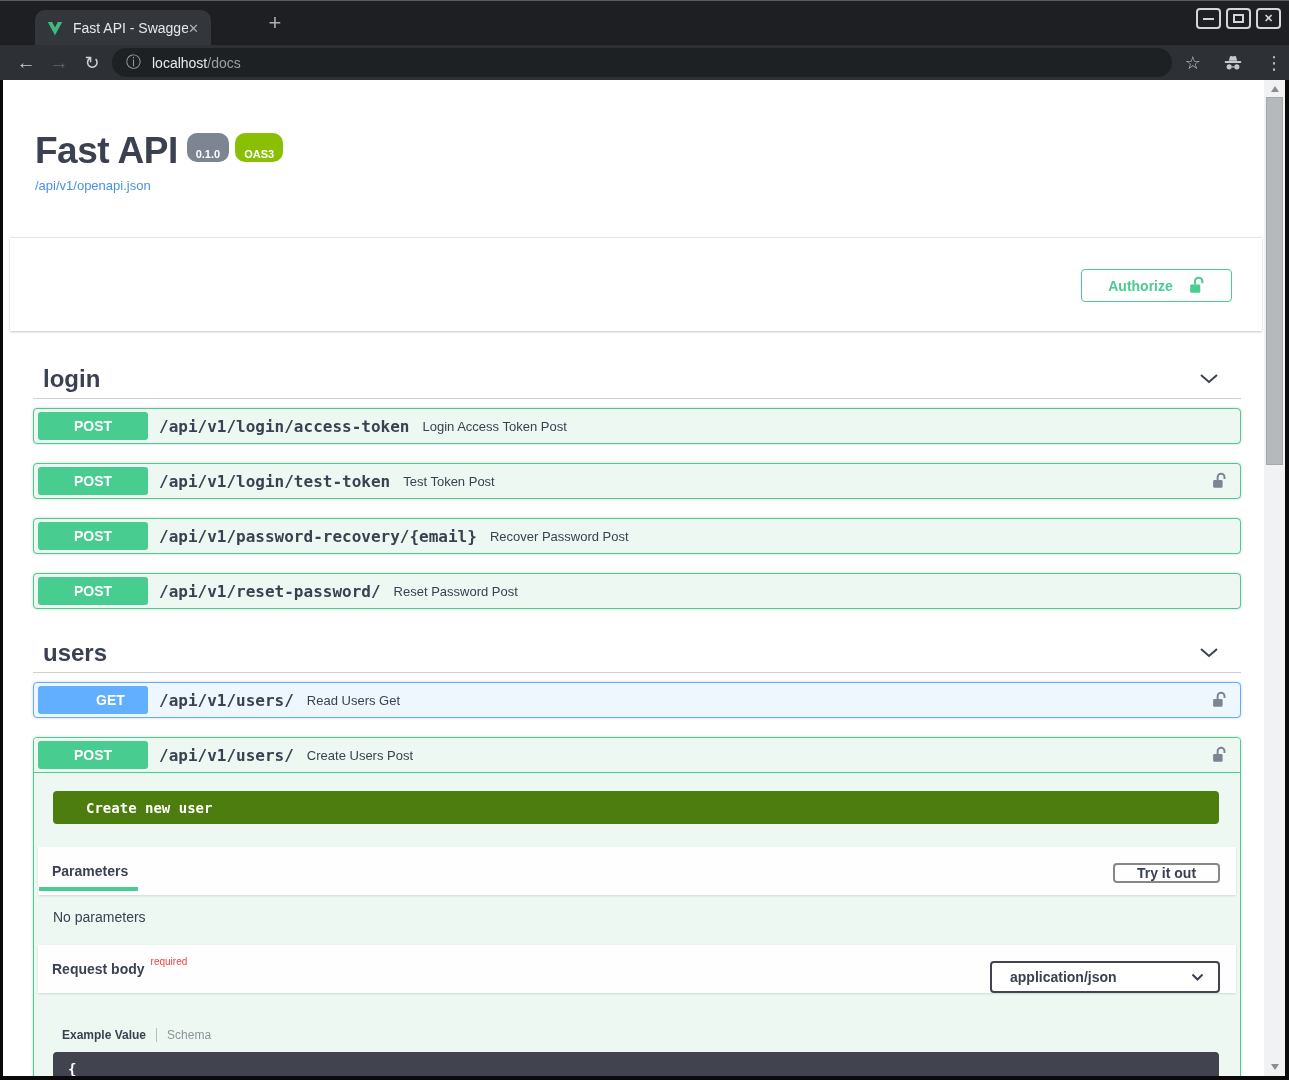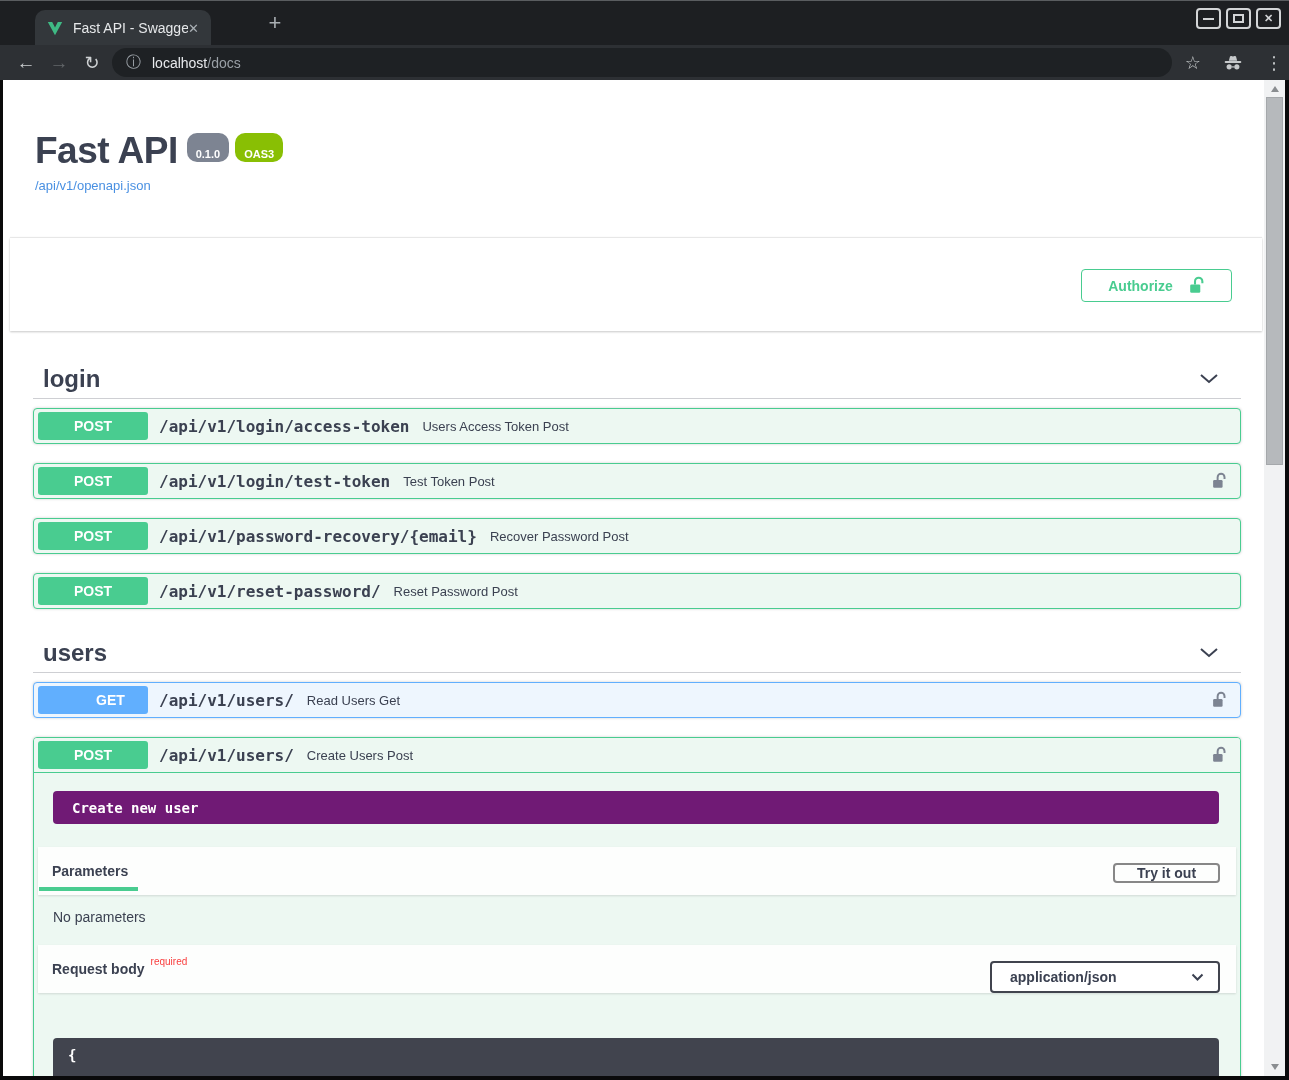--- a/index.html
+++ b/index.html
@@ -54,21 +54,21 @@
   .oprow.get { background:#eef6fe; border:1px solid #61affe; }
   .method { width:110px; height:28px; margin-left:4px; border-radius:3px; color:#fff; font-weight:700; font-size:14px; display:flex; align-items:center; justify-content:center; }
   .oprow.post .method { background:#49cc90; }
   .oprow.get .method { background:#61affe;padding-left:35px; }
   .op-path { margin-left:11px; font-family:"DejaVu Sans Mono", monospace; font-size:16px; font-weight:600; color:#3b4151; }
   .op-summary { margin-left:13px; font-size:13px; color:#3b4151; }
   .op-lock { margin-left:auto; margin-right:13px; display:flex; align-items:center; background:none; border:none; }
 
   .opblock-open { border:1px solid #49cc90; border-radius:4px; background:#edf8f2; box-shadow:0 0 3px rgba(0,0,0,.19); height:520px; overflow:hidden; }
   .oprow-header { height:35px; display:flex; align-items:center; border-bottom:1px solid #49cc90; background:#edf8f2; }
-  .op-desc { margin:18px 21px 0 19px; height:33px; background:#701a75; border-radius:4px; color:#fff; font-family:"DejaVu Sans Mono", monospace; font-size:14px; font-weight:700; display:flex; align-items:center; padding-left:19px; }
+  .op-desc { margin:18px 21px 0 19px; height:33px; background:#4d7c0f; border-radius:4px; color:#fff; font-family:"DejaVu Sans Mono", monospace; font-size:14px; font-weight:700; display:flex; align-items:center; padding-left:33px; }
 
   .sec-bar { margin:23px 4px 0 4px; height:48px; background:rgba(255,255,255,.85); box-shadow:0 1px 2px rgba(0,0,0,.12); display:flex; align-items:flex-start; padding:16px 16px 0 14px; position:relative; }
   .params-label { font-size:14px; font-weight:700; color:#3b4151; }
   .tab-underline { position:absolute; left:1px; bottom:4px; width:99px; height:4px; background:#49cc90; }
   .tryout-btn { margin-left:auto; width:107px; height:20px; border:2px solid #878787; border-radius:4px; background:transparent; font-weight:700; font-size:14px; color:#3b4151; font-family:"Liberation Sans", sans-serif; }
   .no-params { padding:14px 0 20px 19px; font-size:14px; color:#3b4151; }
   .reqbody-bar { margin-top:0; }
   .req-required { font-size:10px; color:#f93e3e; margin-left:6px; position:relative; top:-5px; }
   .ct-select { margin-left:auto; width:230px; height:32px; border:2px solid #41444e; border-radius:4px; background:#fff; display:flex; align-items:center; padding:0 14px 0 18px; font-size:14px; font-weight:700; color:#3b4151; }
   .ct-chevron { margin-left:auto; display:flex; align-items:center; }
@@ -171,21 +171,21 @@
           <span style="display:flex;">
             <svg width="20" height="11" viewBox="0 0 20 11">
                 <polyline points="2,2 10,9 18,2" fill="none" stroke="#3b4151" stroke-width="2"></polyline>
               </svg>
           </span>
         </div>
 
         <div class="oprow post">
           <span class="method">POST</span>
           <span class="op-path">/api/v1/login/access-token</span>
-          <span class="op-summary">Users Access Token Post</span>
+          <span class="op-summary">Login Access Token Post</span>
         </div>
 
         <div class="oprow post">
           <span class="method">POST</span>
           <span class="op-path">/api/v1/login/test-token</span>
           <span class="op-summary">Test Token Post</span>
           <button class="op-lock">
             <svg width="15" height="19" viewBox="0 0 20 24">
               <path d="M7.5 10 V6.3 a4.6 4.6 0 0 1 9.2 0 V8.6" fill="none" stroke="#7d8492" stroke-width="2.6"></path>
               <rect x="1.5" y="10" width="12.6" height="10.4" rx="1.6" fill="#7d8492"></rect>
@@ -258,20 +258,25 @@
               <span>application/json</span>
               <span class="ct-chevron">
                 <svg width="13" height="8" viewBox="0 0 13 8">
                     <polyline points="1.5,1.5 6.5,6.5 11.5,1.5" fill="none" stroke="#3b4151" stroke-width="2"></polyline>
                   </svg>
               </span>
             </div>
           </div>
 
           <div class="model-area">
+            <div class="example-tabs">
+              <span class="tab-ex">Example Value</span>
+              <span class="tab-divider"></span>
+              <span class="tab-schema">Schema</span>
+            </div>
             <pre class="codeblock">{</pre>
           </div>
         </div>
       </div>
 
     </div>
   </div>
 
   <div class="scrollbar">
     <div class="sb-arrow sb-up">

